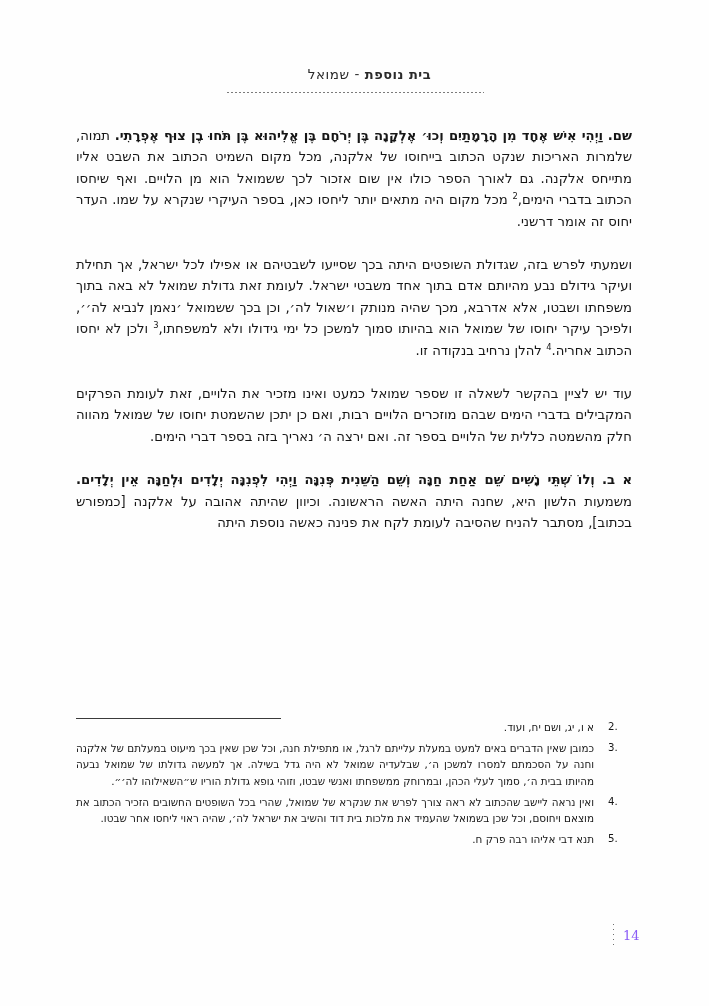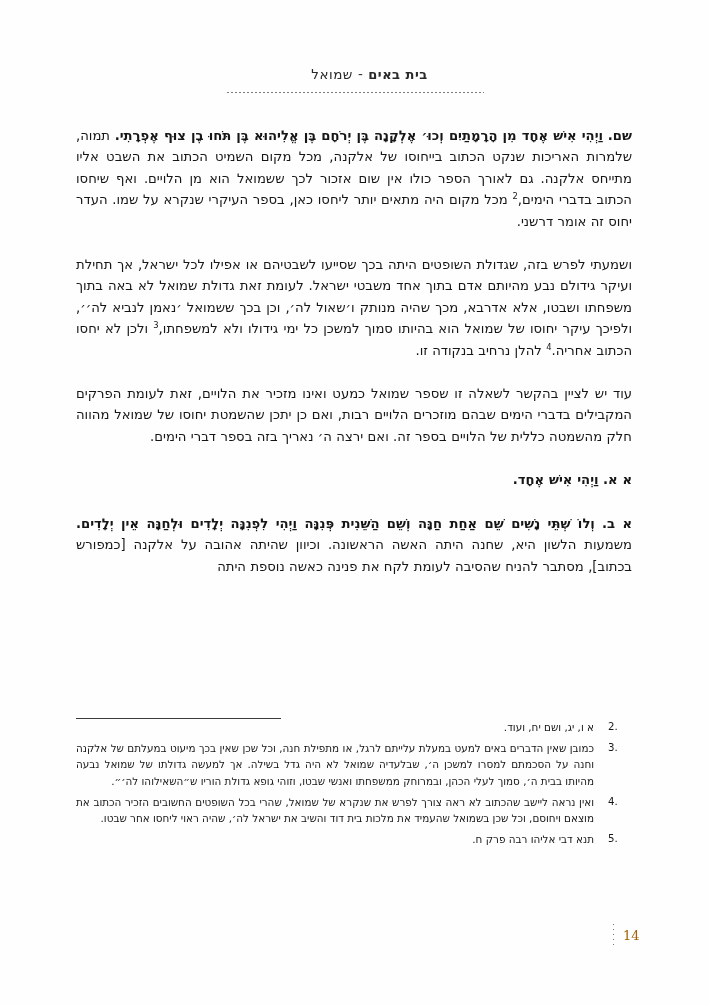--- a/index.html
+++ b/index.html
@@ -186,47 +186,46 @@
   }
   .folio-dots {
     width: 3px;
     height: 26px;
     background-image: radial-gradient(circle, #6f6f6f 0.7px, rgba(255,255,255,0) 0.95px);
     background-size: 3px 5px;
     background-repeat: repeat-y;
   }
   .folio-num {
     font-size: 13px;
-    color: #a16207;
+    color: #8b5cf6;
     font-family: "DejaVu Serif", "Liberation Serif", serif;
     text-align: center;
   }
 </style>
 </head>
 <body>
 
 <div class="page">
 
   <div class="header">
     <div class="header-line">
-      <span class="hl-book">בית באים</span><span class="hl-dash">-</span><span class="hl-name">שמואל</span>
+      <span class="hl-book">בית נוספת</span><span class="hl-dash">-</span><span class="hl-name">שמואל</span>
     </div>
   </div>
   <div class="header-rule"></div>
 
   <div class="body-block">
 
 
     <p class="para gap-mid"><span class="lead">שם.</span> <span class="quoted-verse">וַיְהִי אִישׁ אֶחָד מִן הָרָמָתַיִם וְכוּ׳ אֶלְקָנָה בֶּן יְרֹחָם בֶּן אֱלִיהוּא בֶּן תֹּחוּ בֶן צוּף אֶפְרָתִי.</span> <span>תמוה, שלמרות האריכות שנקט הכתוב בייחוסו של אלקנה, מכל מקום השמיט הכתוב את השבט אליו מתייחס אלקנה. גם לאורך הספר כולו אין שום אזכור לכך ששמואל הוא מן הלויים. ואף שיחסו הכתוב בדברי הימים,</span><sup class="fn">2</sup><span> מכל מקום היה מתאים יותר ליחסו כאן, בספר העיקרי שנקרא על שמו. העדר יחוס זה אומר דרשני.</span></p>
 
     <p class="para gap-mid"><span>ושמעתי לפרש בזה, שגדולת השופטים היתה בכך שסייעו לשבטיהם או אפילו לכל ישראל, אך תחילת ועיקר גידולם נבע מהיותם אדם בתוך אחד משבטי ישראל. לעומת זאת גדולת שמואל לא באה בתוך משפחתו ושבטו, אלא אדרבא, מכך שהיה מנותק ו׳שאול לה׳, וכן בכך ששמואל ׳נאמן לנביא לה׳׳, ולפיכך עיקר יחוסו של שמואל הוא בהיותו סמוך למשכן כל ימי גידולו ולא למשפחתו,</span><sup class="fn">3</sup><span> ולכן לא יחסו הכתוב אחריה.</span><sup class="fn">4</sup><span> להלן נרחיב בנקודה זו.</span></p>
 
     <p class="para gap-mid"><span>עוד יש לציין בהקשר לשאלה זו שספר שמואל כמעט ואינו מזכיר את הלויים, זאת לעומת הפרקים המקבילים בדברי הימים שבהם מוזכרים הלויים רבות, ואם כן יתכן שהשמטת יחוסו של שמואל מהווה חלק מהשמטה כללית של הלויים בספר זה. ואם ירצה ה׳ נאריך בזה בספר דברי הימים.</span></p>
 
-    <p class="para gap-big"><span class="siman">א א.</span> <span class="verse">וַיְהִי אִישׁ אֶחָד.</span></p>
 
 
     <p class="para gap-big"><span class="siman">א ב.</span> <span class="verse">וְלוֹ שְׁתֵּי נָשִׁים שֵׁם אַחַת חַנָּה וְשֵׁם הַשֵּׁנִית פְּנִנָּה וַיְהִי לִפְנִנָּה יְלָדִים וּלְחַנָּה אֵין יְלָדִים.</span> <span>משמעות הלשון היא, שחנה היתה האשה הראשונה. וכיוון שהיתה אהובה על אלקנה [כמפורש בכתוב], מסתבר להניח שהסיבה לעומת לקח את פנינה כאשה נוספת היתה</span></p>
 
   </div>
 
   <div class="footnotes">
     <div class="fn-rule-wrap">
       <div class="fn-rule"></div>
     </div>

